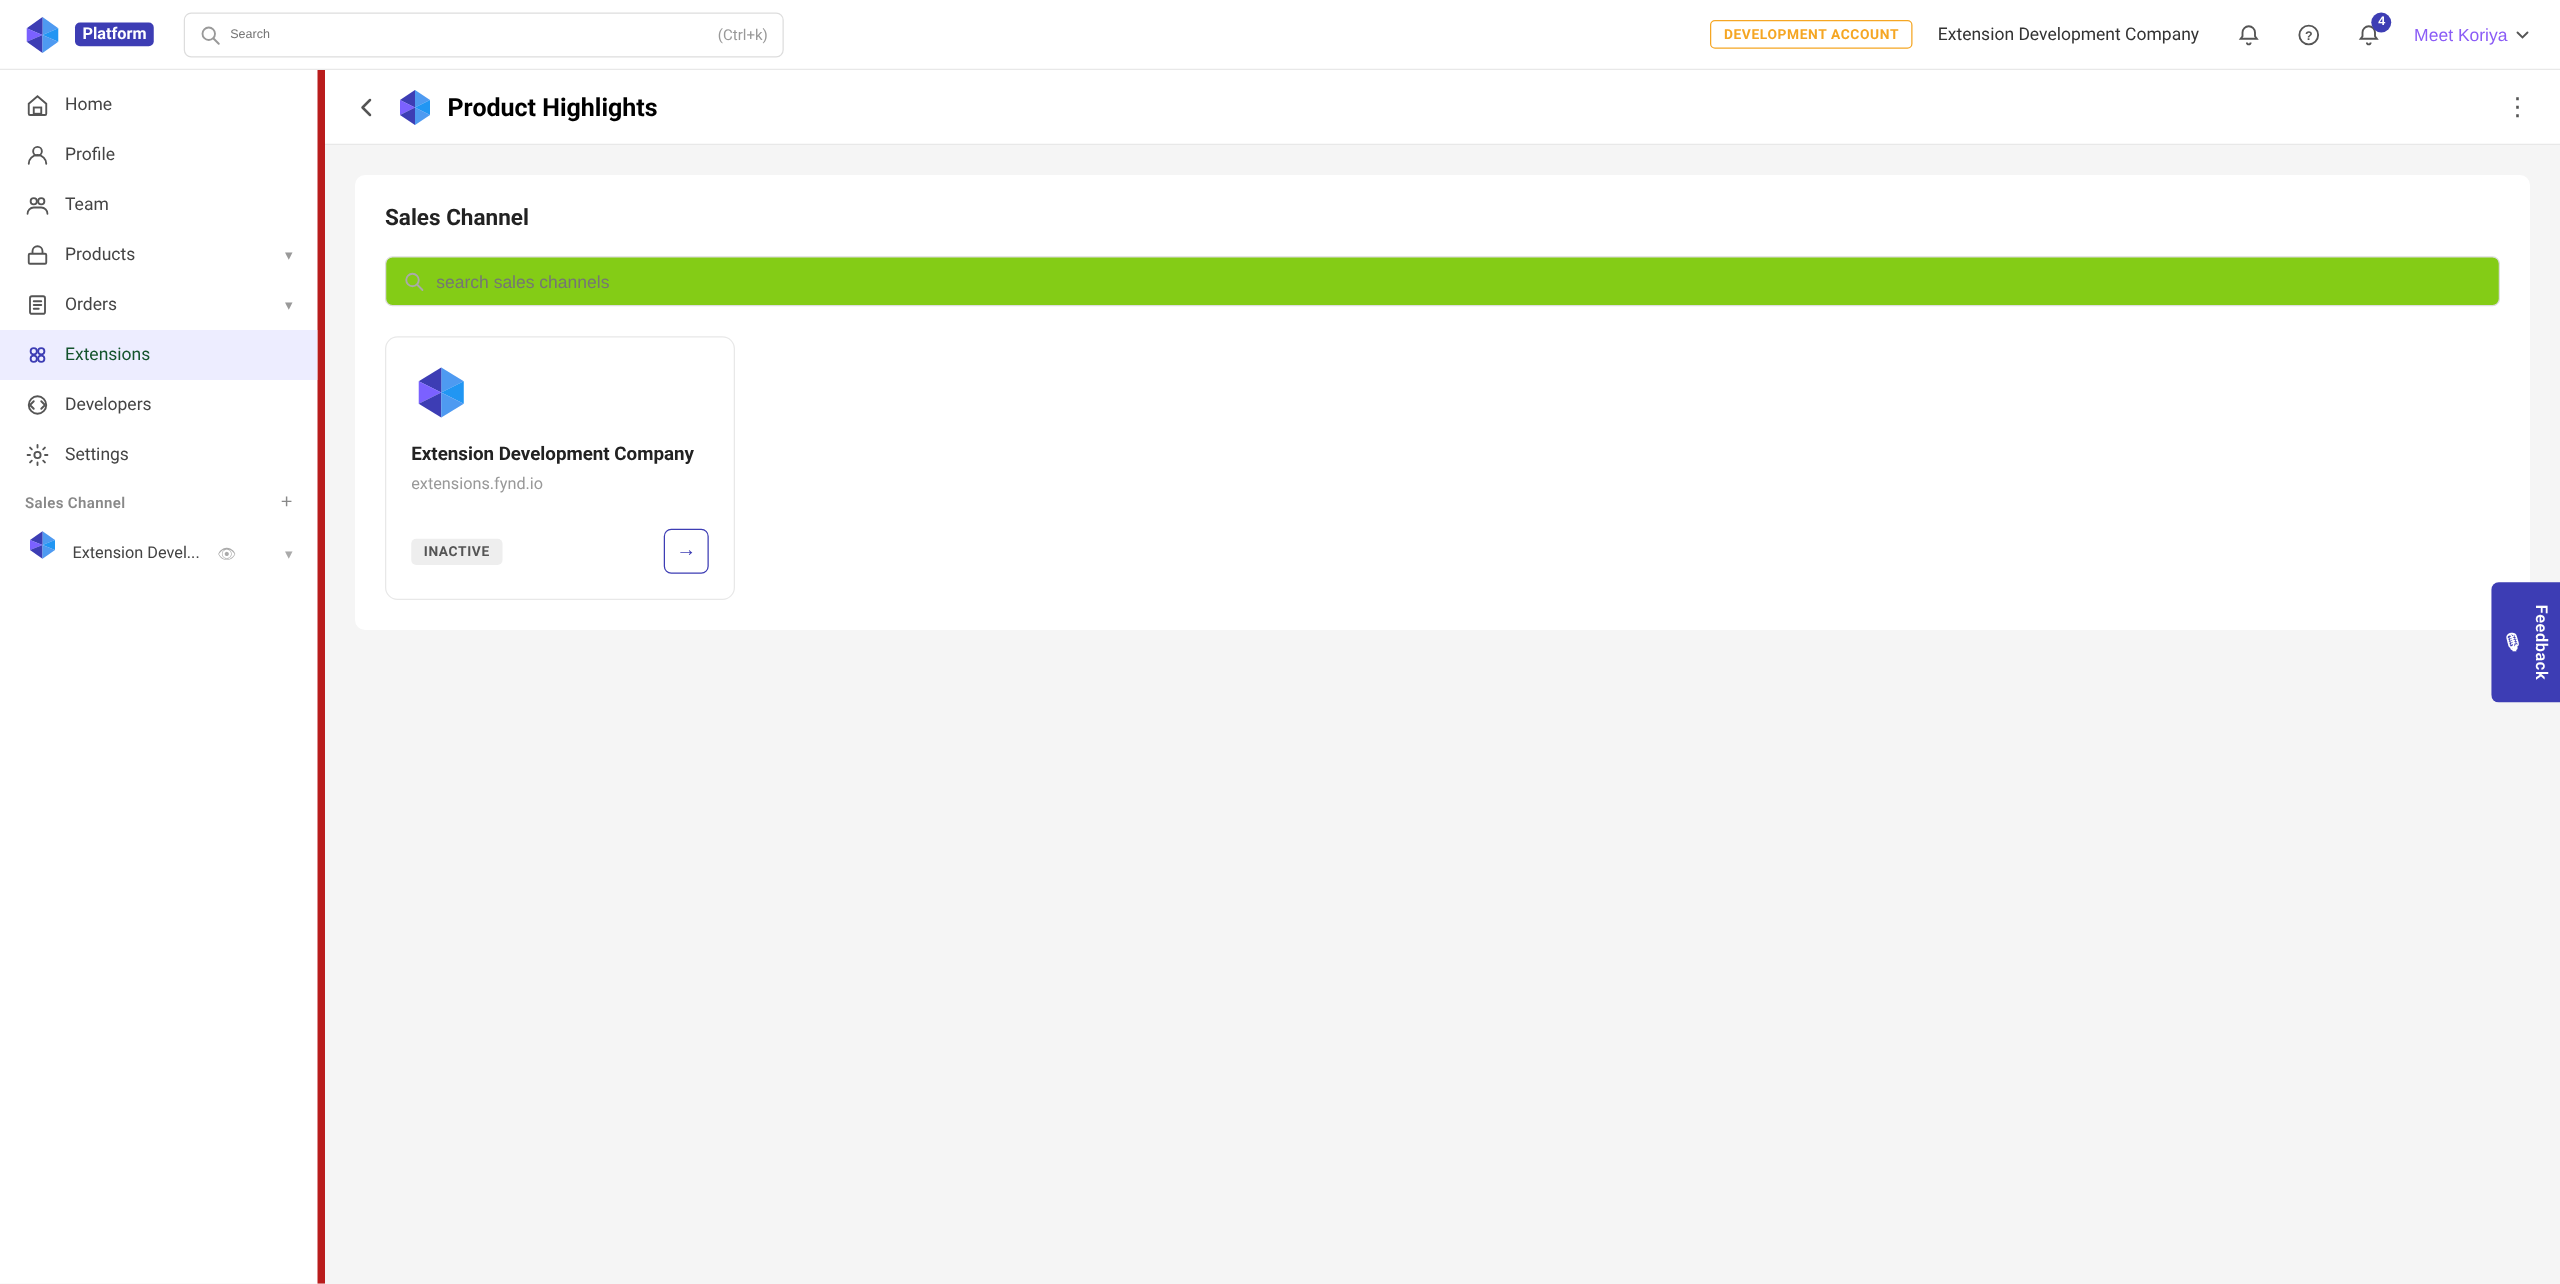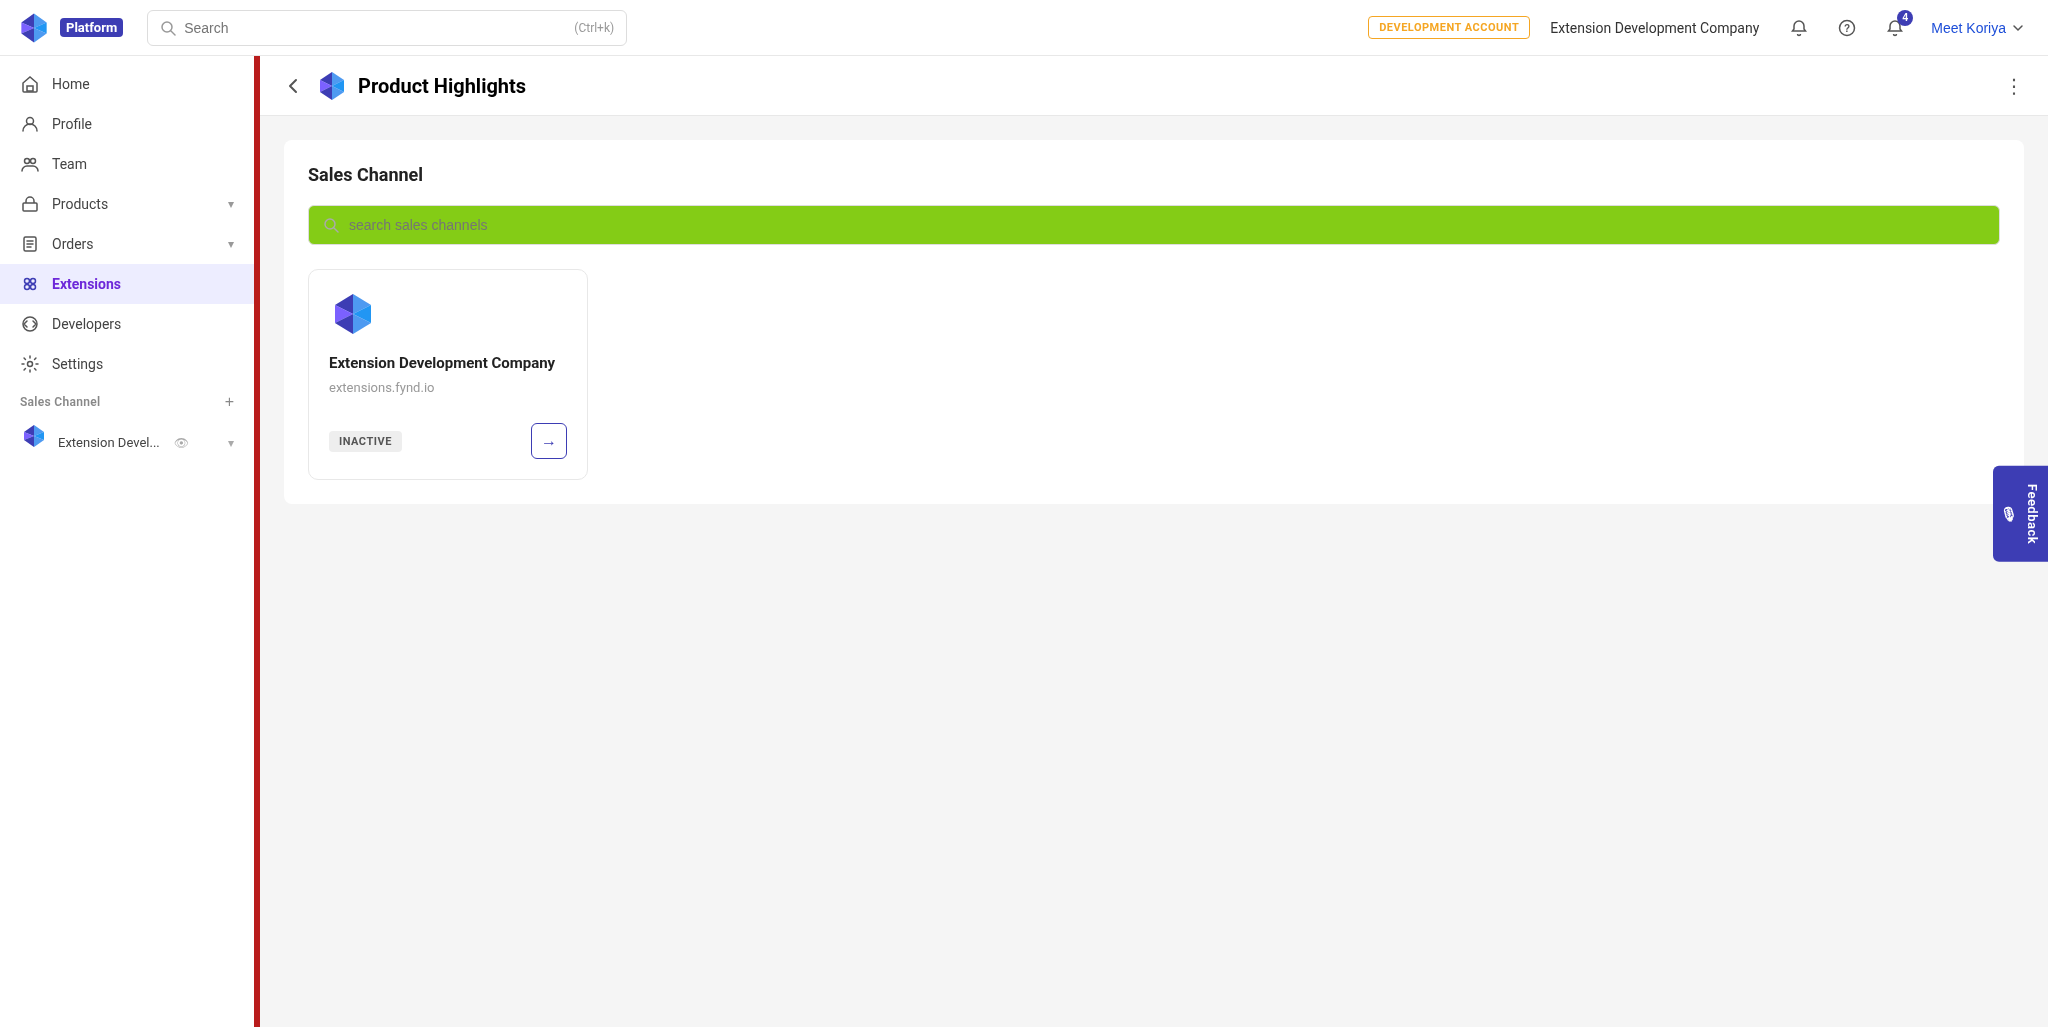--- a/index.html
+++ b/index.html
@@ -9,34 +9,34 @@
     .app-container { display: flex; flex-direction: column; height: 100vh; }
     .top-bar { display: flex; align-items: center; background: #fff; border-bottom: 1px solid #e8e8e8; height: 56px; padding: 0 16px; gap: 12px; flex-shrink: 0; z-index: 10; }
     .main-area { display: flex; flex: 1; overflow: hidden; }
     .sidebar { width: 260px; background: #fff; border-right: 6px solid #b91c1c; display: flex; flex-direction: column; overflow-y: auto; flex-shrink: 0; }
     .content { flex: 1; display: flex; flex-direction: column; overflow: hidden; background: #f5f5f5; }
 
     
     .logo-area { display: flex; align-items: center; gap: 8px; margin-right: 12px; }
     .logo-text { background: #3d3db4; color: #fff; font-weight: 700; font-size: 13px; padding: 2px 6px; border-radius: 4px; }
     .search-bar { display: flex; align-items: center; border: 1px solid #ddd; border-radius: 6px; padding: 0 12px; height: 36px; gap: 8px; flex: 1; max-width: 480px; background: #fff; }
-    .search-bar input { border: none; outline: none; font-size: 14px; color: #555; flex: 1; background: transparent; }
+    .search-bar input { border: none; outline: none; font-size: 10px; color: #555; flex: 1; background: transparent; }
     .search-shortcut { color: #999; font-size: 12px; }
     .top-bar-spacer { flex: 1; }
     .dev-account-badge { border: 1.5px solid #f5a623; color: #f5a623; font-size: 11px; font-weight: 700; padding: 4px 10px; border-radius: 4px; letter-spacing: 0.5px; }
     .company-name { font-size: 14px; color: #333; margin-left: 8px; }
     .top-icons { display: flex; align-items: center; gap: 16px; margin-left: 12px; }
     .icon-btn { background: none; border: none; cursor: pointer; width: 32px; height: 32px; display: flex; align-items: center; justify-content: center; border-radius: 50%; color: #555; font-size: 16px; position: relative; }
     .notification-badge { position: absolute; top: -2px; right: -2px; background: #3d3db4; color: #fff; font-size: 10px; font-weight: 700; border-radius: 50%; width: 16px; height: 16px; display: flex; align-items: center; justify-content: center; }
-    .user-btn { display: flex; align-items: center; gap: 6px; cursor: pointer; border: none; background: none; font-size: 14px; color: #1d4ed8; padding: 4px 8px; border-radius: 4px; }
+    .user-btn { display: flex; align-items: center; gap: 6px; cursor: pointer; border: none; background: none; font-size: 14px; color: #8b5cf6; padding: 4px 8px; border-radius: 4px; }
 
     
     .sidebar-nav { padding: 8px 0; }
     .nav-item { display: flex; align-items: center; gap: 12px; padding: 10px 20px; cursor: pointer; color: #444; font-size: 14px; border-radius: 0; transition: background 0.15s; }
-    .nav-item.active { background: #ededff; color: #6d28d9; font-weight: 700; text-align: center; }
+    .nav-item.active { background: #ededff; color: #14532d; font-weight: 400; text-align: center; }
     .nav-icon { width: 20px; height: 20px; display: flex; align-items: center; justify-content: center; flex-shrink: 0; }
     .nav-arrow { margin-left: auto; font-size: 12px; color: #999; }
     .sidebar-section-label { display: flex; align-items: center; justify-content: space-between; padding: 10px 20px 4px; font-size: 12px; color: #888; font-weight: 600; letter-spacing: 0.3px; }
     .sidebar-section-label .add-btn { background: none; border: none; cursor: pointer; color: #888; font-size: 16px; line-height: 1; }
     .sub-nav-item { display: flex; align-items: flex-end; gap: 10px; padding: 8px 20px 8px 20px; cursor: pointer; color: #444; font-size: 13px; }
     .eye-icon { margin-left: 4px; color: #aaa; font-size: 12px; }
     .sub-arrow { margin-left: auto; color: #aaa; font-size: 12px; }
 
     
     .content-header { display: flex; align-items: center; background: #fff; border-bottom: 1px solid #e8e8e8; height: 60px; padding: 0 24px; flex-shrink: 0; }

